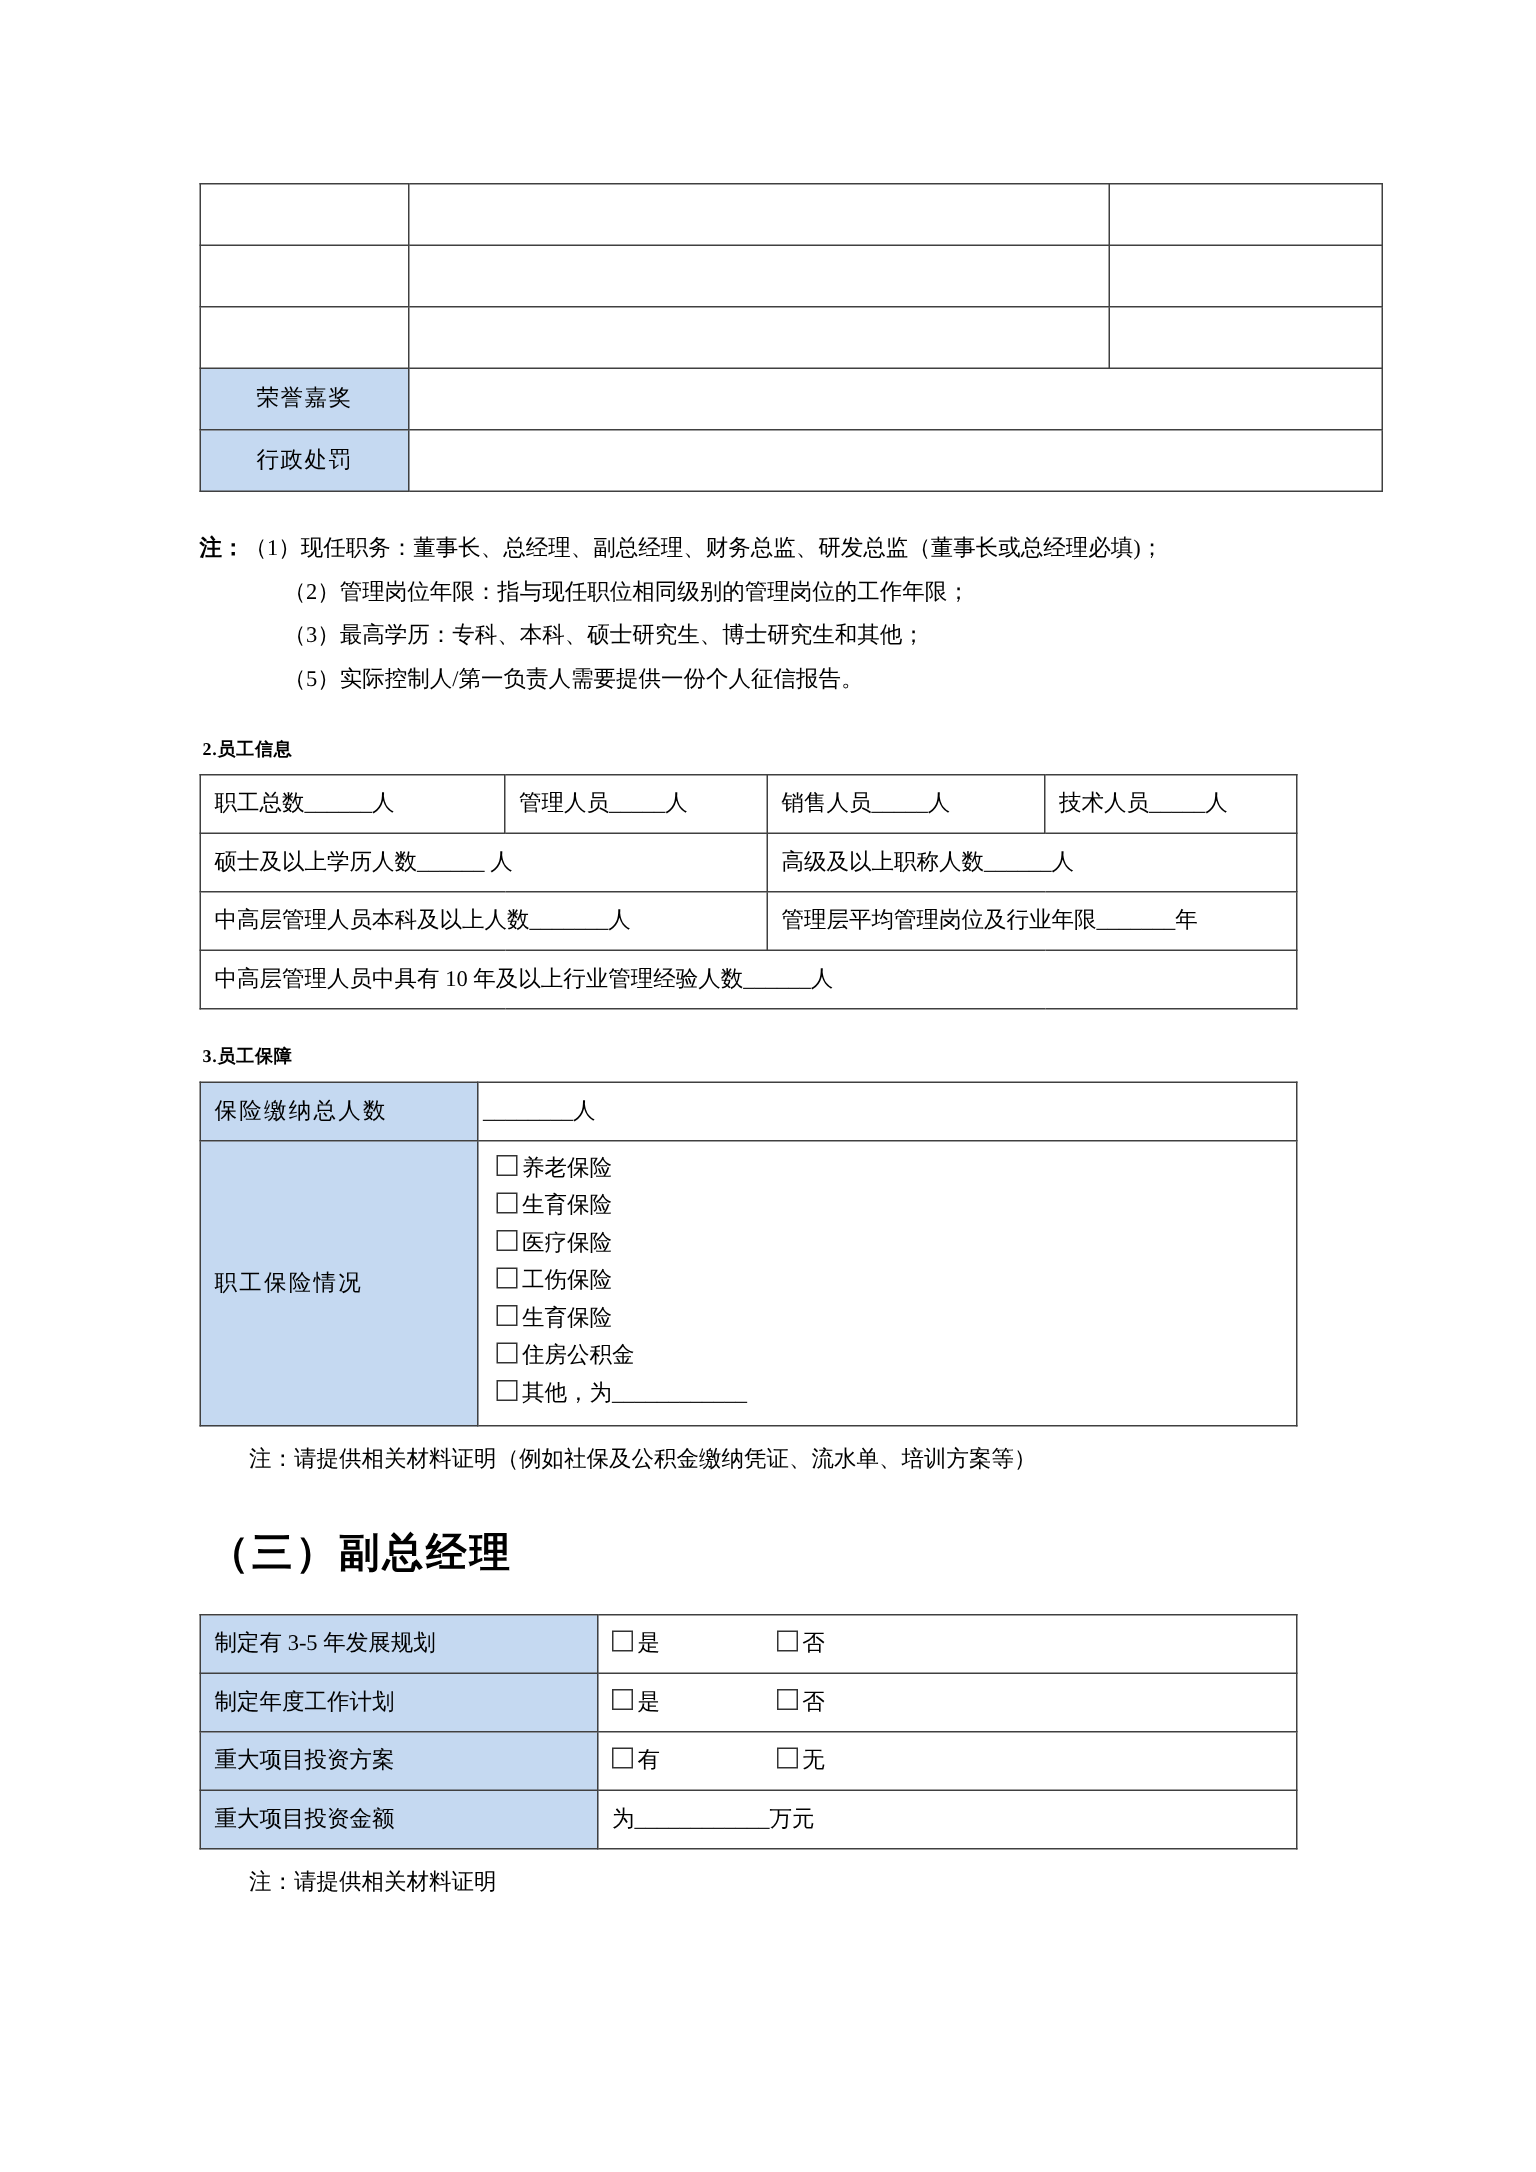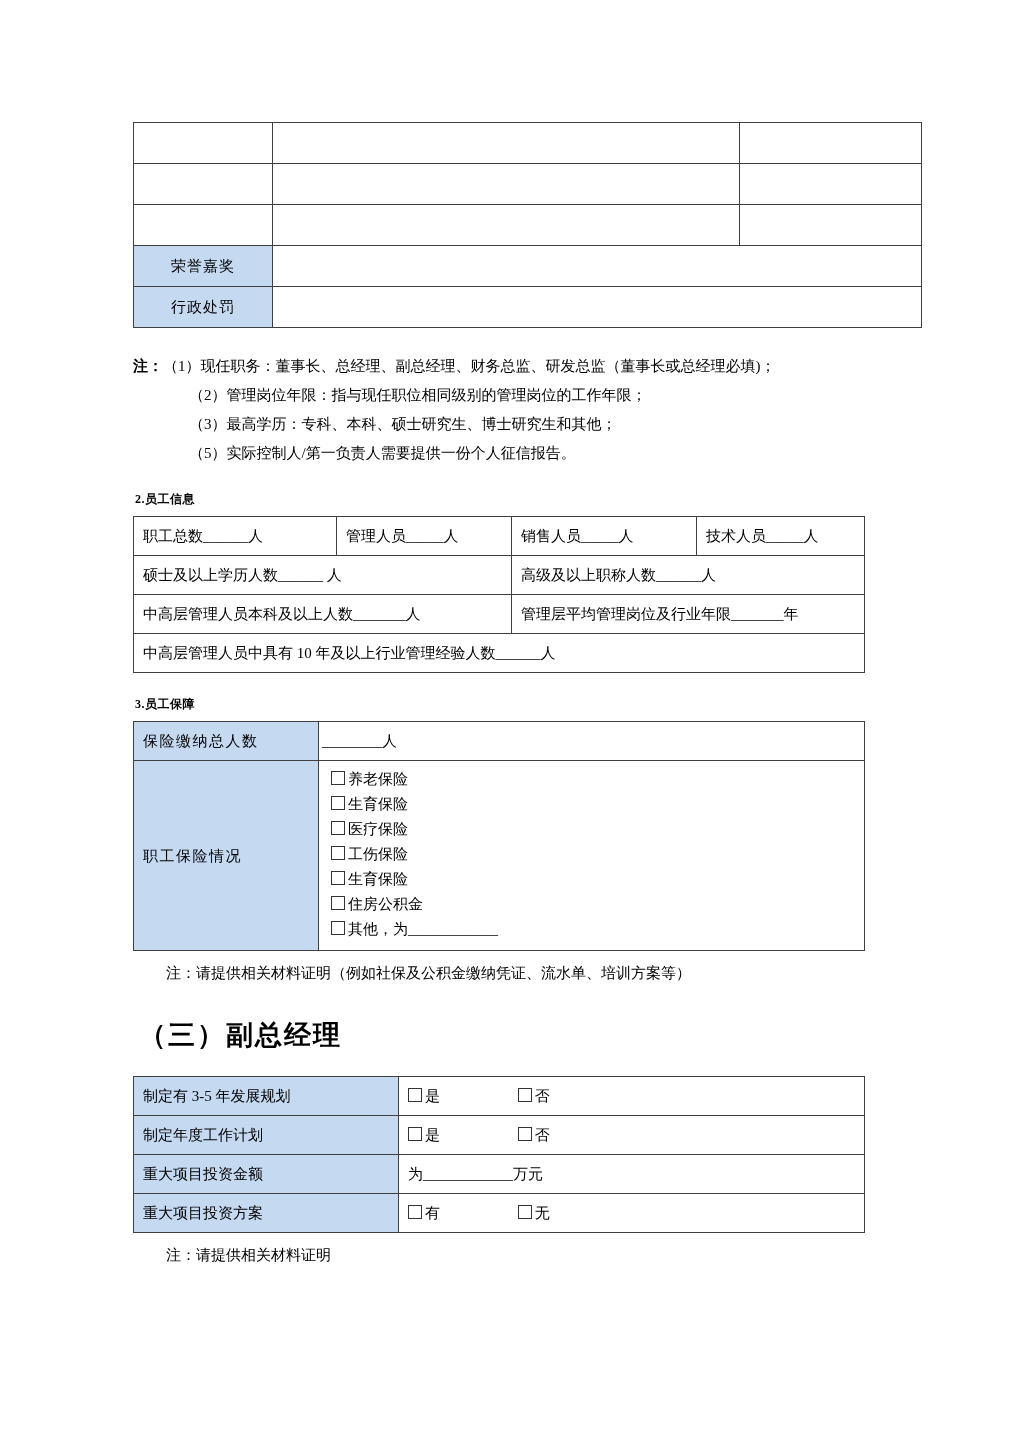--- a/index.html
+++ b/index.html
@@ -162,27 +162,27 @@
       </td>
     </tr>
     <tr>
       <td class="label-cell">制定年度工作计划</td>
       <td class="content-cell">
         <span class="opt"><span class="cb"></span><span>是</span></span>
         <span class="opt opt2"><span class="cb"></span><span>否</span></span>
       </td>
     </tr>
     <tr>
-      <td class="label-cell">重大项目投资金额</td>
-      <td class="content-cell">为____________万元</td>
-    </tr>
-    <tr>
       <td class="label-cell">重大项目投资方案</td>
       <td class="content-cell">
         <span class="opt"><span class="cb"></span><span>有</span></span>
         <span class="opt opt2"><span class="cb"></span><span>无</span></span>
       </td>
+    </tr>
+    <tr>
+      <td class="label-cell">重大项目投资金额</td>
+      <td class="content-cell">为____________万元</td>
     </tr>
   </tbody>
     </table>
   <div class="note-under">注：请提供相关材料证明</div>
 
 </div>
 
 </body></html>

